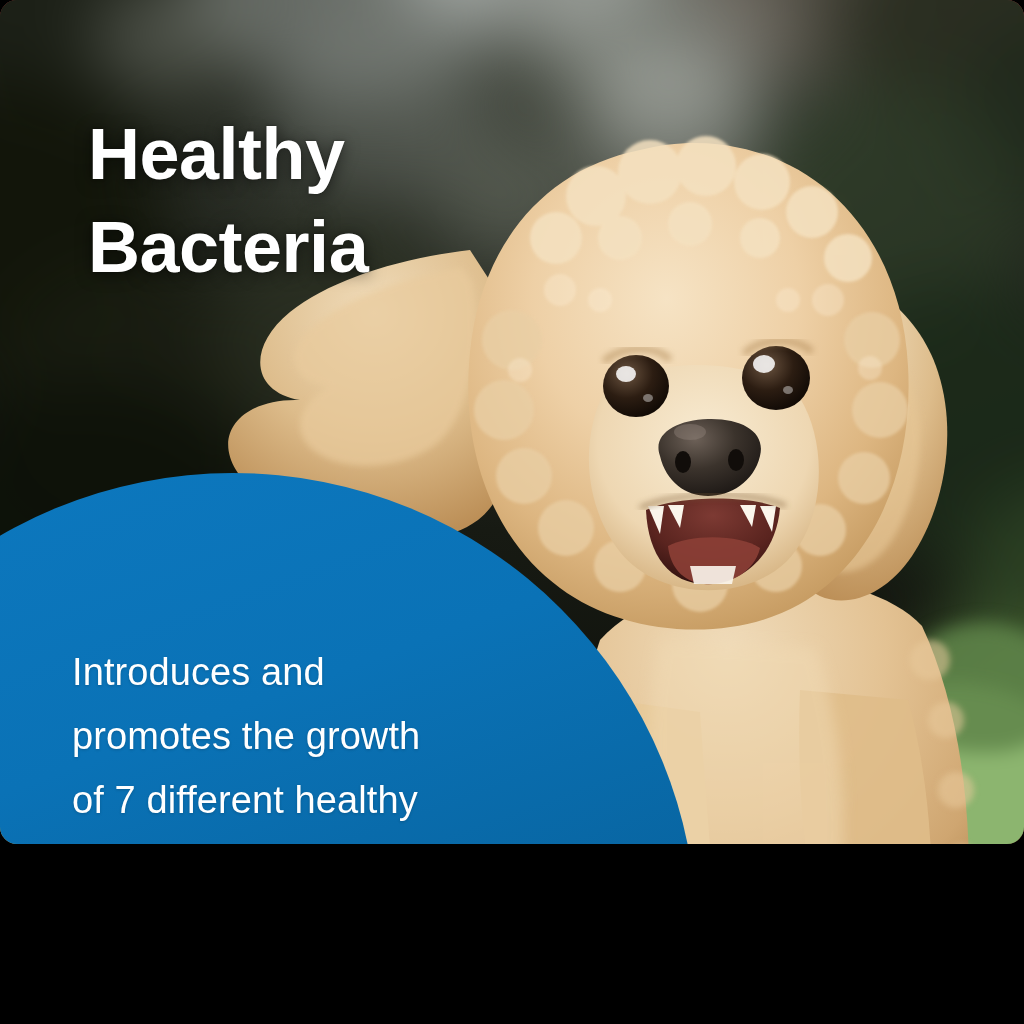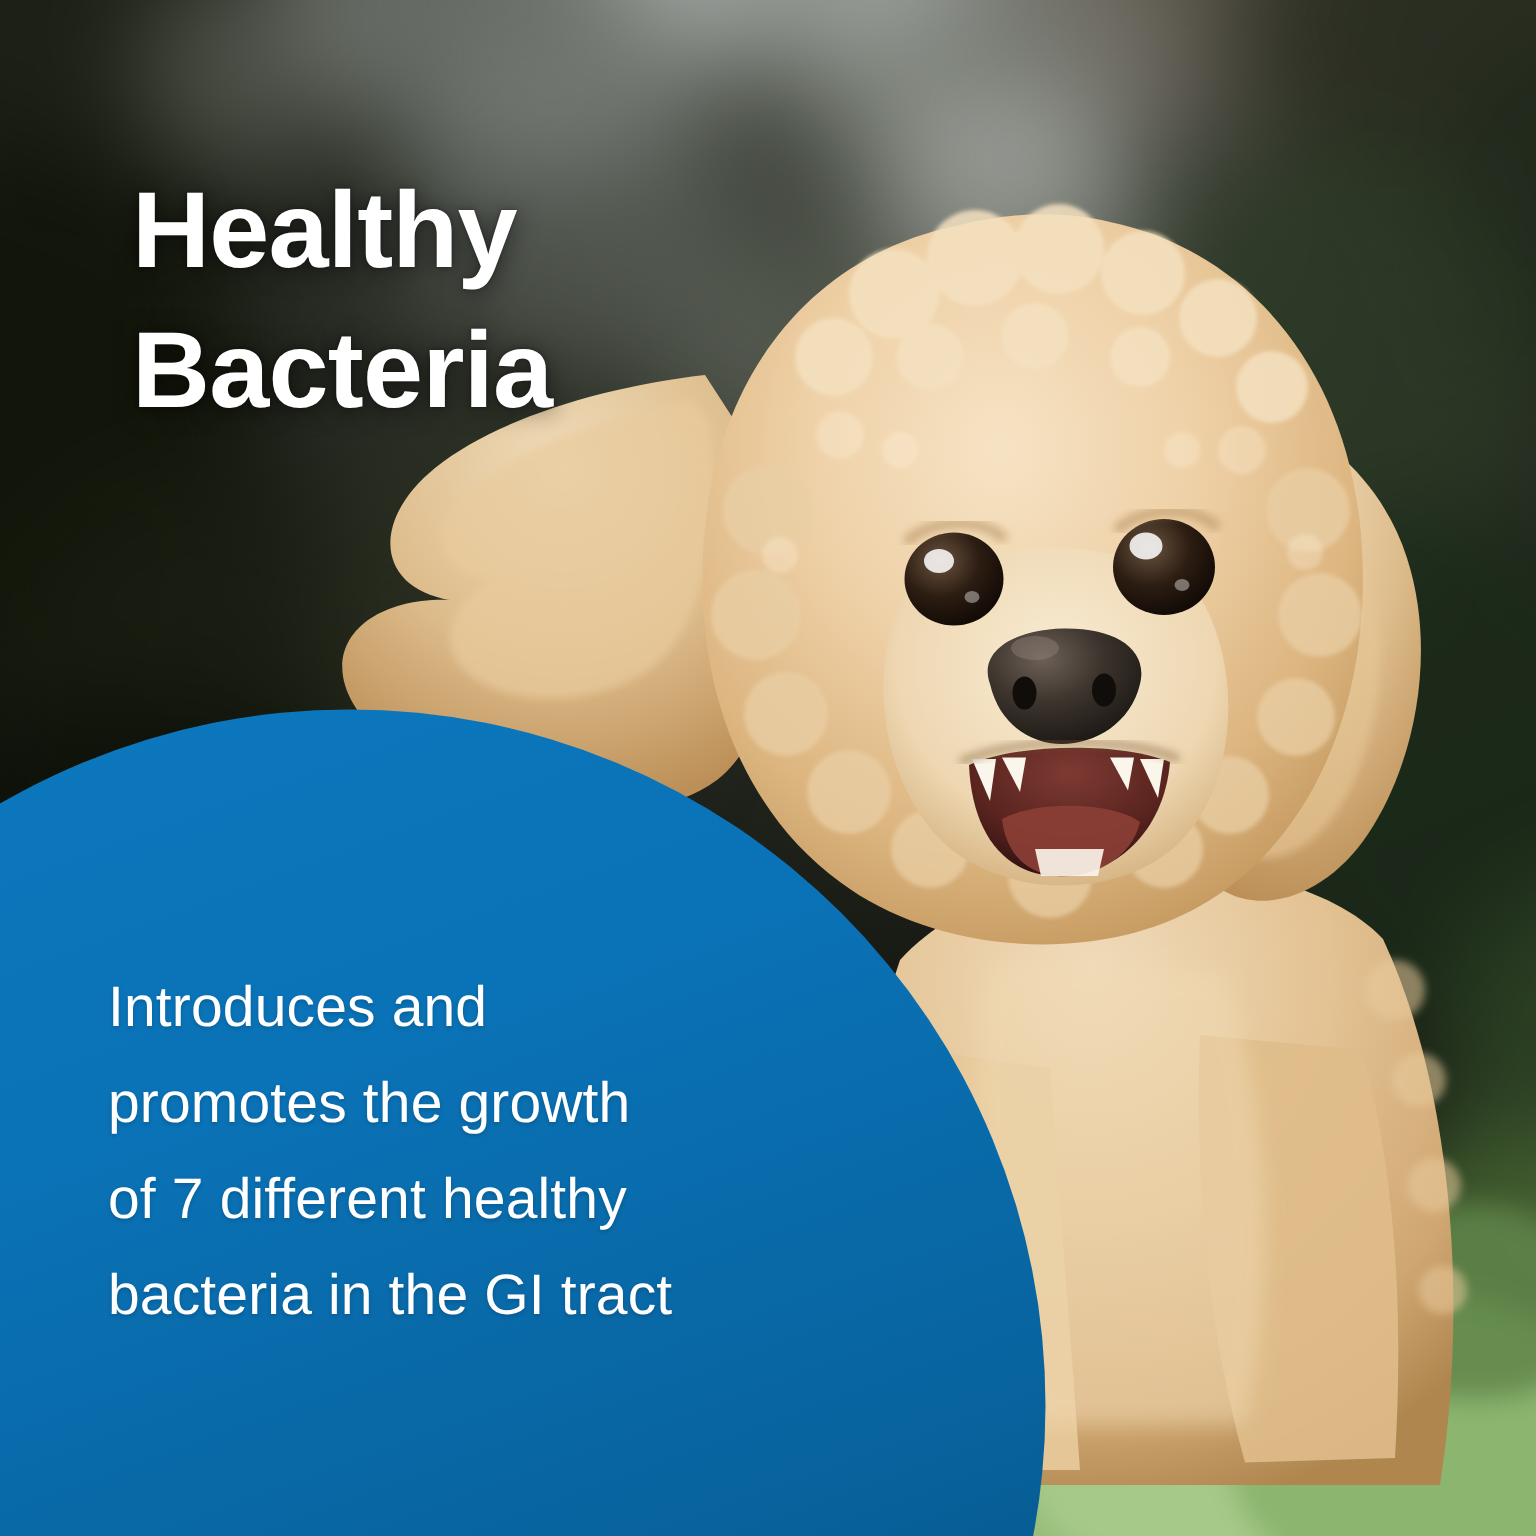--- a/index.html
+++ b/index.html
@@ -1,21 +1,22 @@
 <!DOCTYPE html>
 <html><head>
 <meta charset="utf-8">
 <style>
   html,body{margin:0;padding:0;background:#000;}
   #stage{
     position:relative;
-    width:1024px;height:1024px;
+    width:1024px;height:844px;
     overflow:hidden;
     font-family:"Liberation Sans", sans-serif;
     background:#ef4444;
+    border-radius:17px;
   }
 
   
   .photo{position:absolute;inset:0;overflow:hidden;}
   .bokeh{position:absolute;inset:-10%;filter:blur(34px);}
   .bl{position:absolute;border-radius:50%;}
 
   .grass-layer{position:absolute;left:0;right:0;bottom:0;height:230px;filter:blur(9px);}
   .gblob{position:absolute;border-radius:50% 50% 45% 45%;}
 

